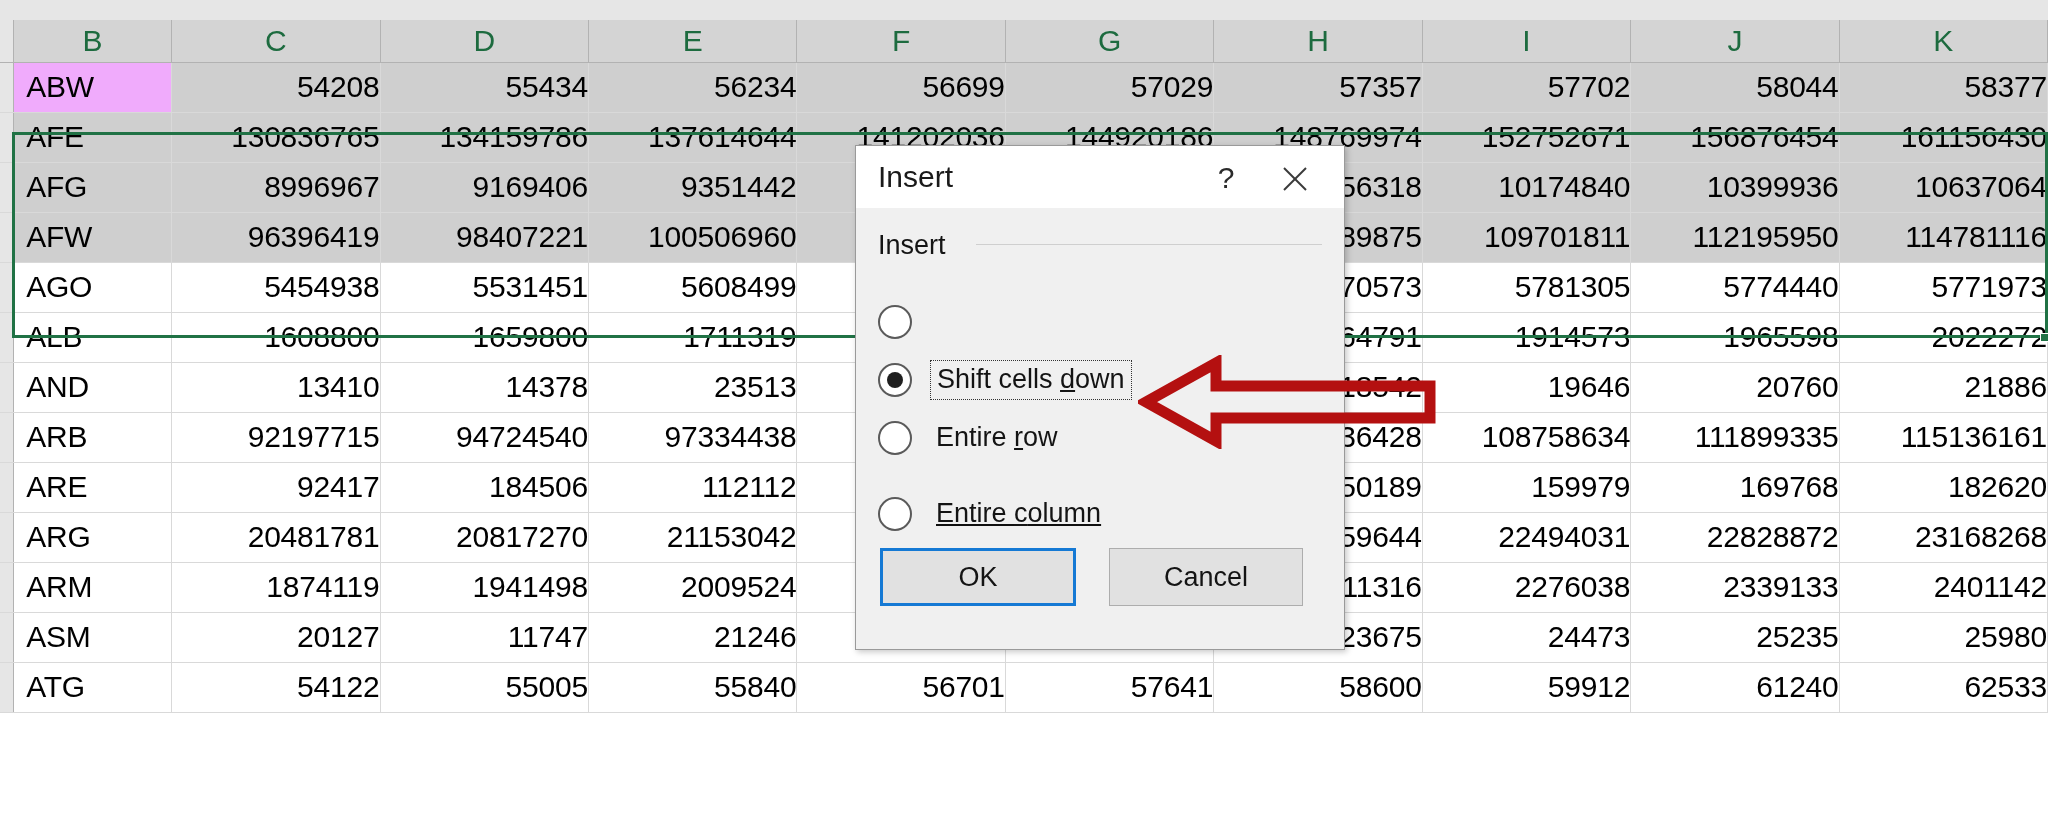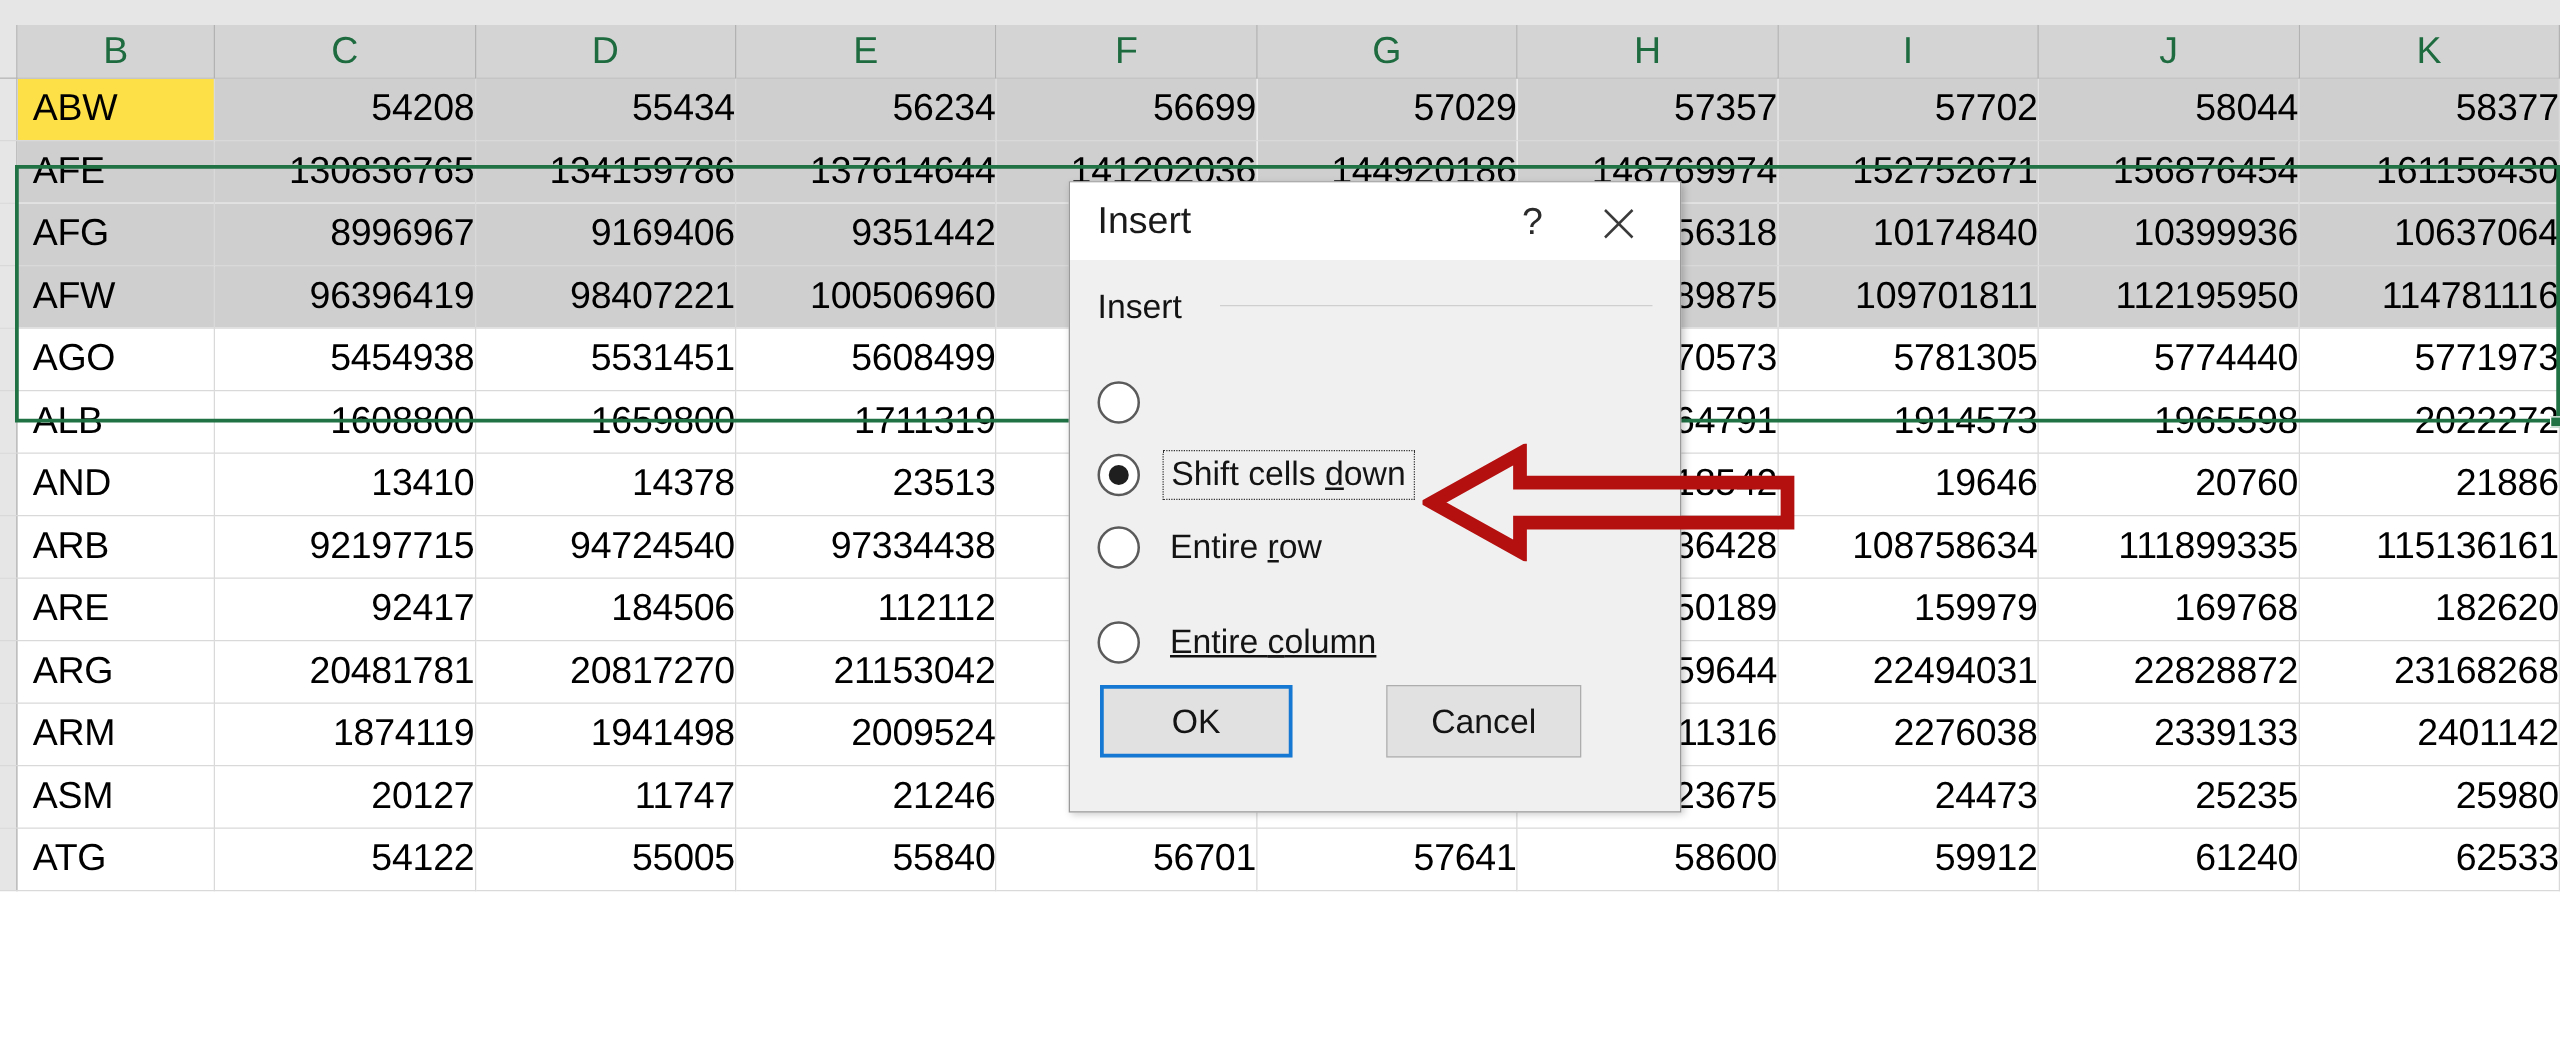--- a/index.html
+++ b/index.html
@@ -53,21 +53,21 @@
     vertical-align:middle;
     white-space:nowrap;
     overflow:hidden;
     background:#ffffff;
     font-size:30px;
     letter-spacing:-0.2px;
   }
   .cell.codecell { text-align:left; padding-left:12px; }
   .cell.hdrrow { font-weight:bold; }
   .cell.sel { background:#cfcfcf; }
-  .cell.selwhite { background:#fde047; }
+  .cell.selwhite { background:#f0abfc; }
   .rowstub {
     width:14px;
     background:#e6e6e6;
     border-right:1px solid #b2b2b2;
     border-bottom:1px solid #d9d9d9;
   }
 
   
   .sel-outline {
     position:absolute;
@@ -424,22 +424,22 @@
       <div class="radio-row" style="top:208px;">
         <span class="radio"></span>
         <span class="radio-label">Entire <u>r</u>ow</span>
       </div>
 
       <div class="radio-row" style="top:284px;text-decoration:underline;">
         <span class="radio"></span>
         <span class="radio-label">Entire <u>c</u>olumn</span>
       </div>
 
-      <div class="btn primary" style="left:24px; top:340px; width:154px;">OK</div>
-      <div class="btn" style="left:253px; top:340px; width:156px;">Cancel</div>
+      <div class="btn primary" style="left:24px; top:340px; width:196px;">OK</div>
+      <div class="btn" style="left:253px; top:340px; width:194px;">Cancel</div>
     </div>
   </div>
 
   <div class="arrow">
     <svg width="300" height="94" viewBox="0 0 300 94" aria-hidden="true">
       <polygon points="8,47 78,8 78,31 292,31 292,63 78,63 78,86" fill="none" stroke="#b41010" stroke-width="11" stroke-linejoin="miter"></polygon>
     </svg>
   </div>
 
 </div>

